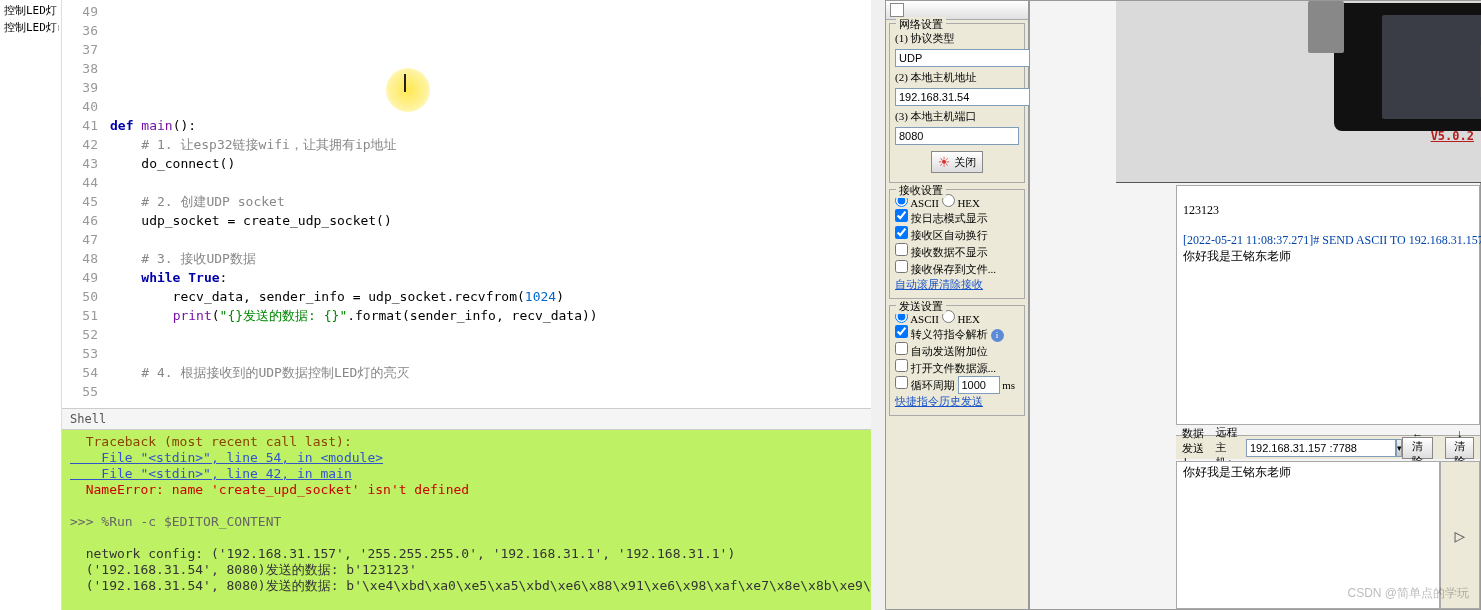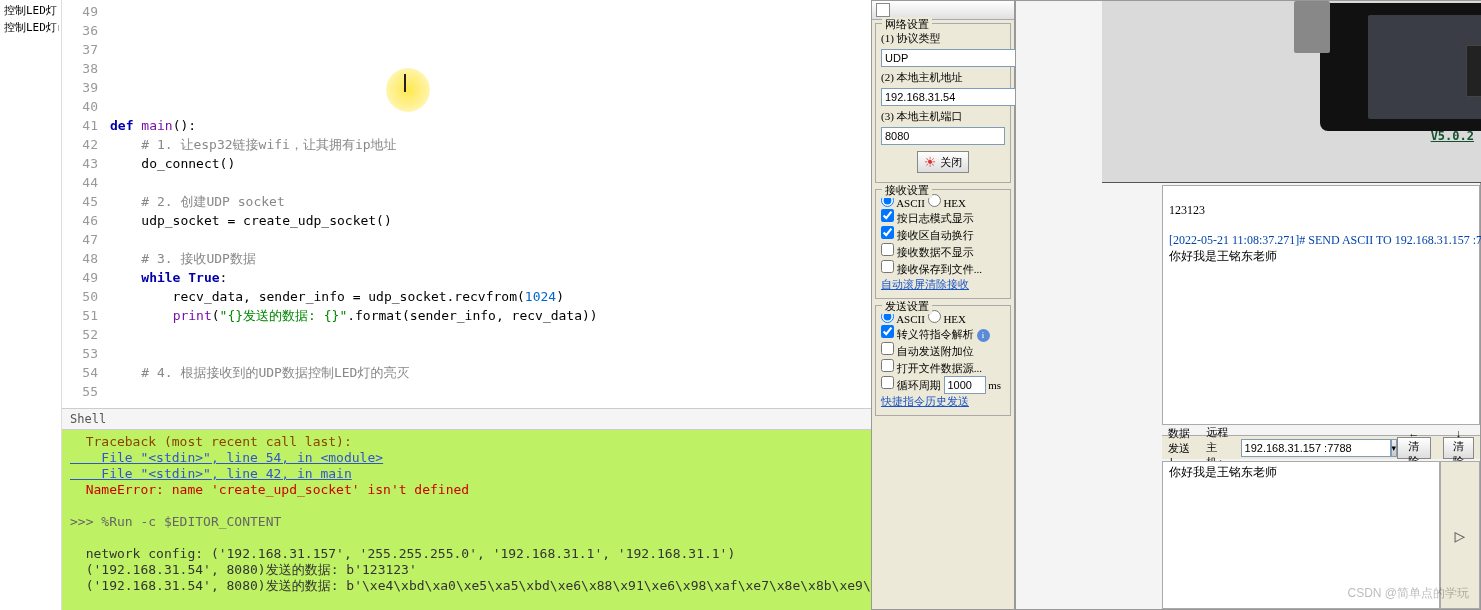--- a/index.html
+++ b/index.html
@@ -18,41 +18,41 @@
 .num { color: #0066cc; }
 .bool { color: #0000aa; font-weight: bold; }
 .cursor-highlight { position: absolute; top: 68px; left: 280px; width: 44px; height: 44px; background: radial-gradient(circle, rgba(255,230,60,0.9) 0%, rgba(255,230,60,0.5) 60%, rgba(255,230,60,0) 100%); border-radius: 50%; pointer-events: none; }
 .caret { position: absolute; left: 298px; top: 74px; width: 2px; height: 18px; background: #222; }
 .shell-tab { border-top: 1px solid #ccc; border-bottom: 1px solid #ccc; background: #f5f5f5; padding: 3px 8px; font-size: 12px; color: #555; }
 .shell-pane { flex: 0 0 180px; overflow: auto; font-size: 13px; line-height: 16px; padding: 4px 8px; background: #bef264; white-space: pre; color: #333; }
 .tb { color: #884400; }
 .tb-link { color: #3355cc; text-decoration: underline; }
 .err { color: #cc0000; }
 .prompt { color: #666; }
-.right-tools { width: 610px; display: flex; position: relative; }
+.right-tools { width: 610px; display: flex; position: relative; padding-left: 14px; }
 .tool-col { width: 144px; background: #ece9d8; border: 1px solid #999; display: flex; flex-direction: column; font-size: 12px; font-family: "SimSun","Microsoft YaHei"; }
 .tool-title { background: linear-gradient(#fff,#e0e0e0); border-bottom: 1px solid #aaa; padding: 2px 4px; font-size: 11px; display:flex; align-items:center; gap:4px; }
 .group { border: 1px solid #aaa; margin: 3px; padding: 4px 5px 6px; background: #ece9d8; position: relative; }
 .group-title { position: absolute; top: -7px; left: 6px; background: #ece9d8; padding: 0 3px; font-size: 11px; }
 .group-row { margin: 3px 0; font-size: 11px; display: flex; align-items: center; gap: 3px; }
 .field { width: 100%; height: 18px; border: 1px solid #7f9db9; background: #fff; font-size: 11px; padding: 1px 3px; }
 .combo { display: flex; }
 .combo input { flex: 1; border: 1px solid #7f9db9; background: #fff; font-size: 11px; padding: 1px 3px; height: 18px; }
 .combo button { width: 16px; height: 18px; border: 1px solid #7f9db9; background: linear-gradient(#f0f0f0,#c8c8c8); font-size: 9px; }
 .btn { height: 22px; border: 1px solid #888; background: linear-gradient(#fff,#ddd); font-size: 11px; padding: 0 6px; display: inline-flex; align-items: center; gap: 4px; }
 .radio-row { font-size: 11px; }
 .chk-row { font-size: 11px; white-space: nowrap; }
 .link-row { font-size: 11px; color: #1a54c7; text-decoration: underline; display: flex; gap: 0; }
 .main-tool { flex: 1; background: #f4f4f4; border: 1px solid #999; display: flex; flex-direction: column; position: relative; }
 .cam-img { position: absolute; top: 0; left: 86px; width: 476px; height: 182px; background: #dadada; z-index: 5; border-bottom:1px solid #555; }
 .board { position: absolute; right: 18px; top: 2px; width: 240px; height: 128px; background: #111; border-radius: 8px; }
 .board::before { content:""; position:absolute; right:12px; top:12px; width:180px; height:104px; background:#3a3d46; border-radius:2px; }
 .chip { position:absolute; right:42px; top:42px; width:52px; height:52px; background:#222; border:1px solid #444; }
 .usb { position:absolute; left:-26px; top:-2px; width:36px; height:52px; background:#888; border-radius:2px; }
-.version-tag { position: absolute; right: 6px; top: 128px; color: #14532d; font-weight: bold; text-decoration: underline; font-size: 12px; z-index: 6; }
+.version-tag { position: absolute; right: 6px; top: 128px; color: #b91c1c; font-weight: bold; text-decoration: underline; font-size: 12px; z-index: 6; }
 .log-area { position: absolute; top: 184px; left: 146px; right: 0; height: 240px; background: #fff; border: 1px solid #aaa; font-size: 12px; padding: 2px 6px; white-space: pre; font-family: "SimSun"; }
 .send-bar { position: absolute; bottom: 150px; left: 146px; right: 0; height: 24px; display: flex; align-items: center; gap: 6px; background: #ece9d8; padding: 2px 6px; border-top: 1px solid #aaa; font-size: 11px; }
 .send-input-area { position: absolute; bottom: 0; left: 146px; right: 40px; height: 148px; background: #fff; border: 1px solid #aaa; padding: 2px 6px; font-size: 12px; font-family: "SimSun"; }
 .send-btn-area { position: absolute; bottom: 0; right: 0; width: 40px; height: 148px; background: #ece9d8; border: 1px solid #aaa; display:flex; flex-direction:column; }
 .mini-icon { width:14px; height:14px; border:1px solid #888; background:#fff; display:inline-block; }
 .watermark { position: absolute; right: 12px; bottom: 8px; color: rgba(0,0,0,0.28); font-size: 12px; font-family: Liberation Sans, sans-serif; z-index: 20; pointer-events:none; }
 .sun { color: #d33; font-size: 14px; }
 .q-icon { width:13px; height:13px; border-radius:50%; background:#5b8bd7; color:#fff; font-size:9px; text-align:center; line-height:13px; display:inline-block; }
 </style>
 </head>

